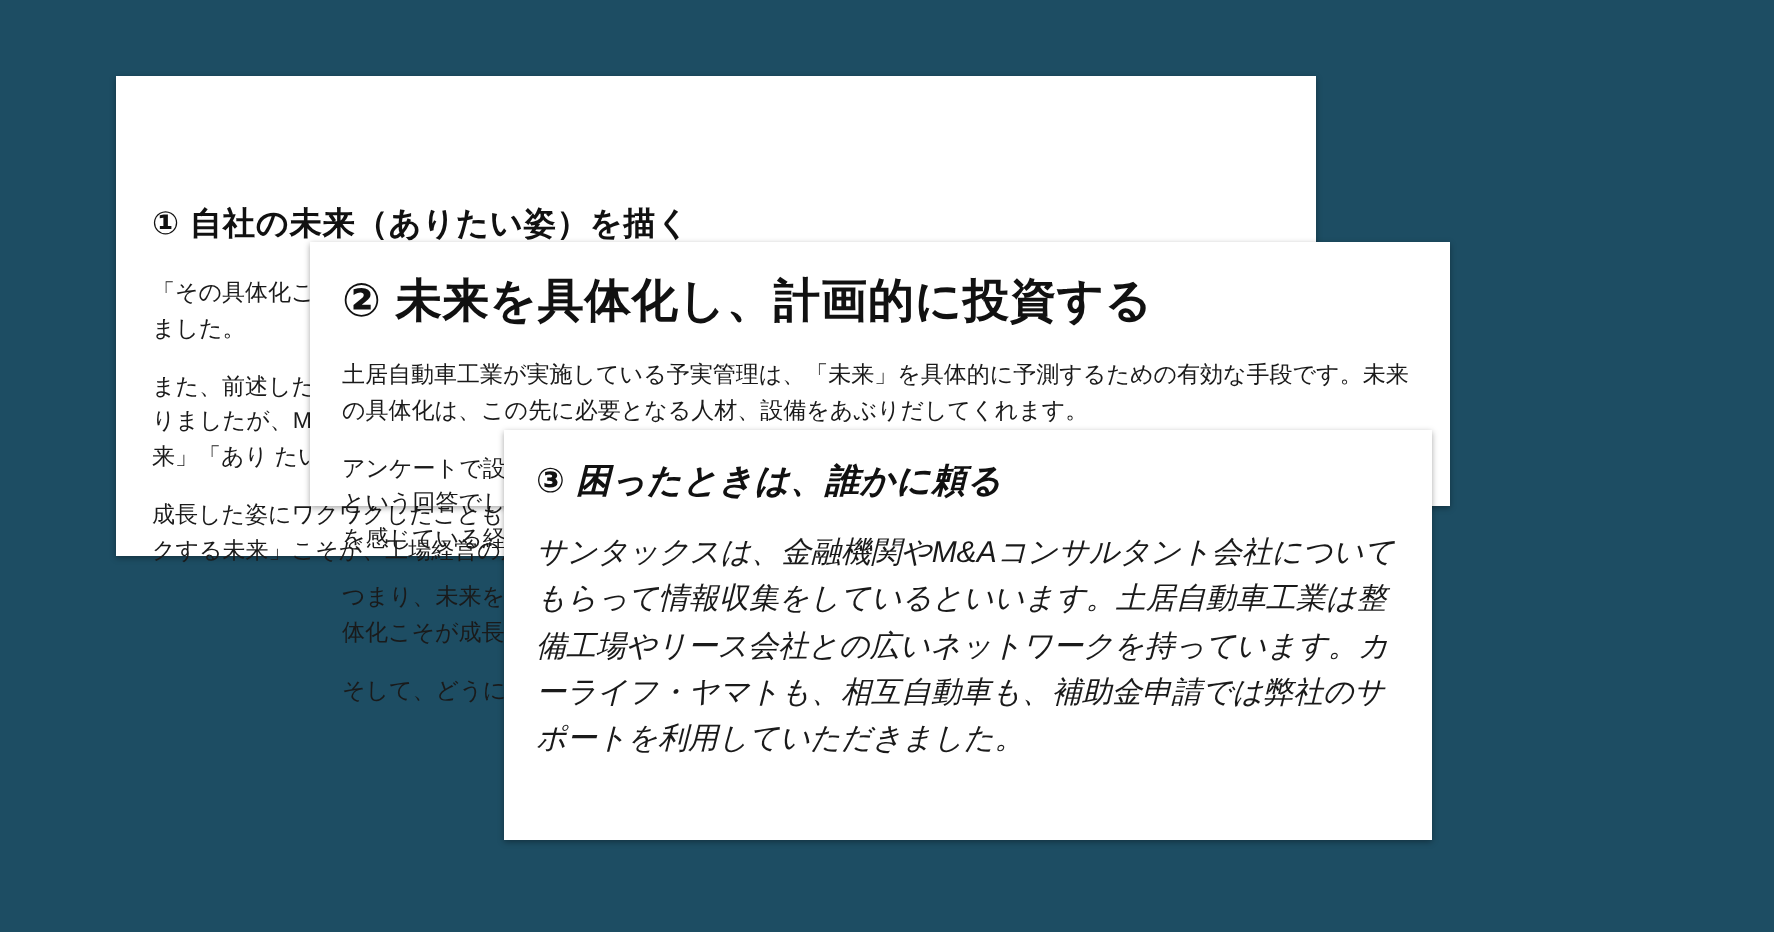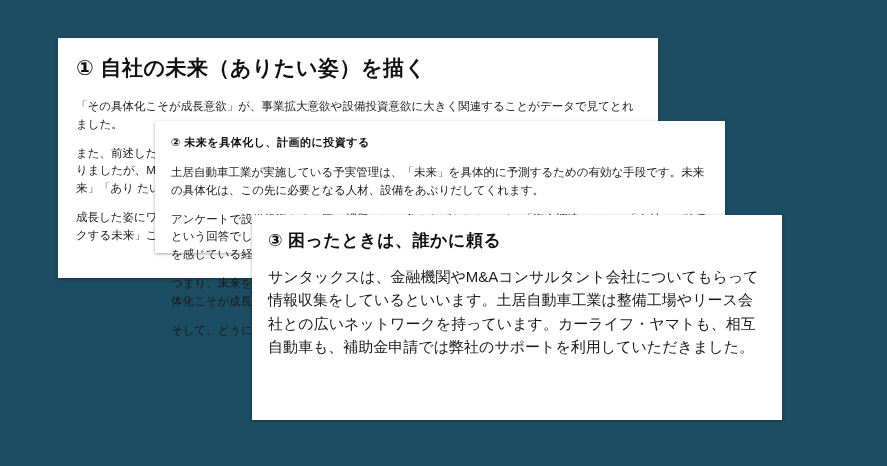--- a/index.html
+++ b/index.html
@@ -44,50 +44,52 @@
 
   
   #card1 {
     left: 58px;
     top: 38px;
     width: 600px;
     height: 240px;
     padding: 16px 18px 14px 18px;
   }
   #card1 .card-title {
-    font-size: 21px;
+    font-size: 16px;
     margin-bottom: 16px;
+    margin-top: 48px;
   }
   #card1 .card-body {
     font-size: 11.5px;
   }
 
   
   #card2 {
     left: 155px;
     top: 121px;
     width: 570px;
     height: 132px;
     padding: 14px 16px 12px 16px;
   }
   #card2 .card-title {
-    font-size: 11px;
+    font-size: 23px;
     margin-bottom: 14px;
   }
   #card2 .card-body {
     font-size: 11.5px;
   }
 
   
   #card3 {
     left: 252px;
     top: 215px;
-    width: 530px;
+    width: 464px;
     height: 205px;
     padding: 14px 16px 12px 16px;
+    font-style: italic;
   }
   #card3 .card-title {
     font-size: 17px;
     margin-bottom: 13px;
   }
   #card3 .card-body {
     font-size: 15px;
   }
 </style>
 </head>

